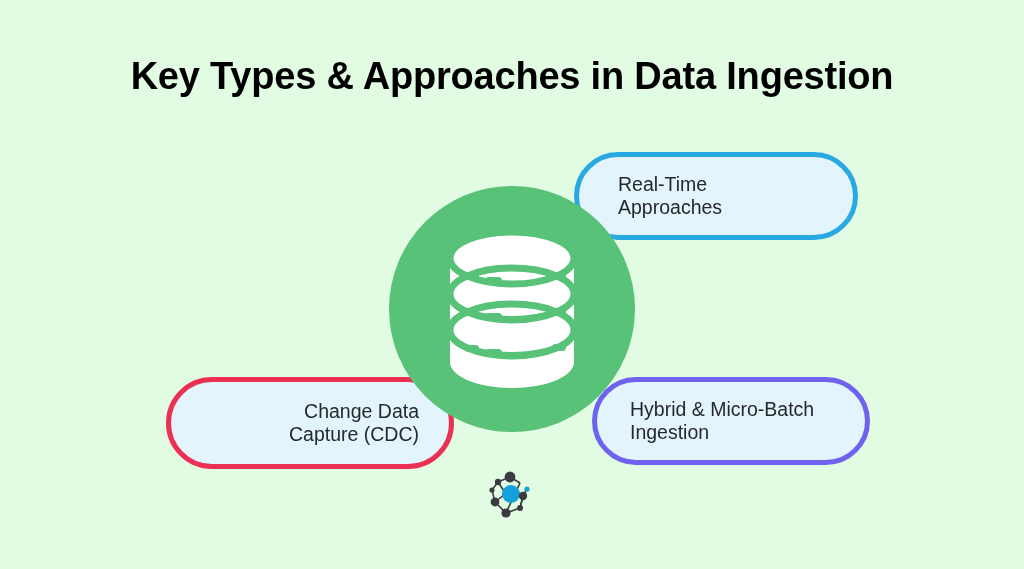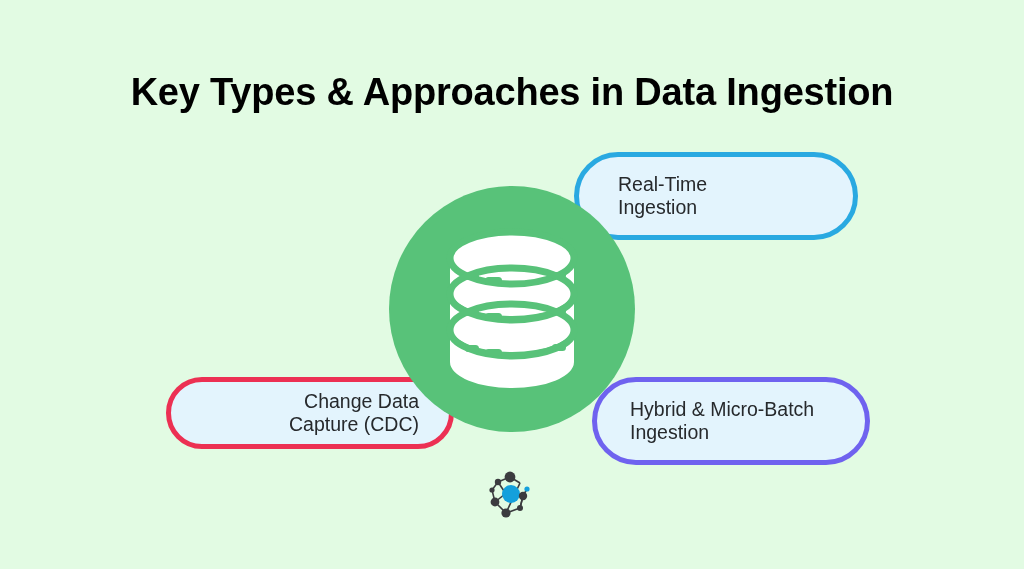--- a/index.html
+++ b/index.html
@@ -25,21 +25,20 @@
     position: absolute;
     left: 0;
     top: 55px;
     width: 1024px;
     text-align: center;
     font-size: 38px;
     font-weight: bold;
     color: #000000;
     letter-spacing: -0.2px;
     white-space: nowrap;
-    margin-top: 16px;
   }
 
   
   .pill {
     position: absolute;
     box-sizing: border-box;
     background: #e3f4fd;
     border-style: solid;
     border-width: 5px;
     border-radius: 50px;
@@ -76,21 +75,21 @@
     justify-content: flex-start;
     padding-left: 39px;
   }
   #pill-realtime .pill-label { text-align: left; }
 
   
   #pill-cdc {
     left: 166px;
     top: 377px;
     width: 288px;
-    height: 72px;
+    height: 92px;
     border-color: #ec3053;
     justify-content: flex-end;
     padding-right: 30px;
   }
   #pill-cdc .pill-label { text-align: right; }
 
   
   #pill-hybrid {
     left: 592px;
     top: 377px;
@@ -138,21 +137,21 @@
 </head>
 <body>
 
 <div id="infographic">
 
   <div id="page-title">Key Types &amp; Approaches in Data Ingestion</div>
 
 
   <div class="pill" id="pill-realtime">
     <span class="pill-label">Real-Time
-Ingestion</span>
+Approaches</span>
   </div>
 
   <div class="pill" id="pill-cdc">
     <span class="pill-label">Change Data
 Capture (CDC)</span>
   </div>
 
   <div class="pill" id="pill-hybrid">
     <span class="pill-label">Hybrid &amp; Micro-Batch
 Ingestion</span>

